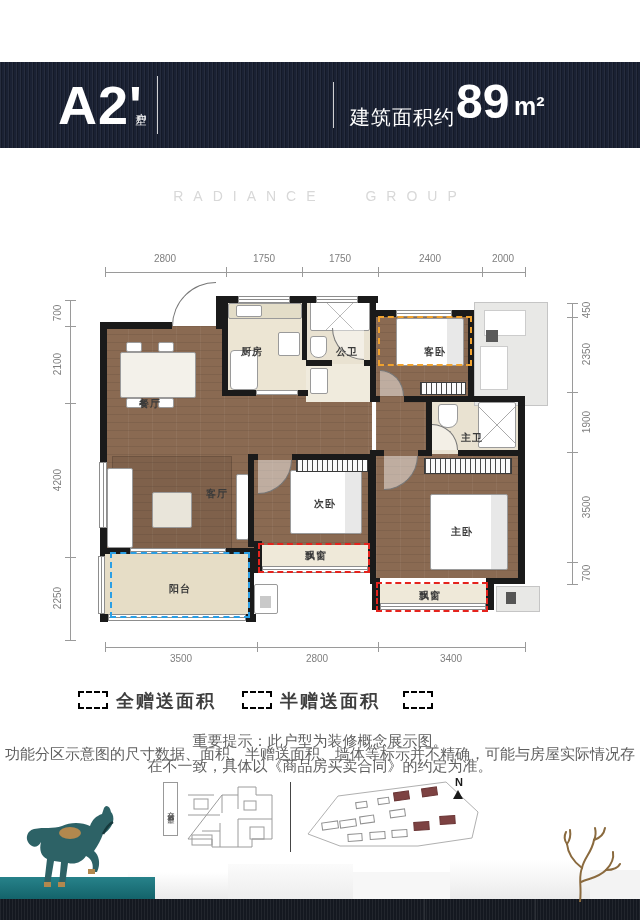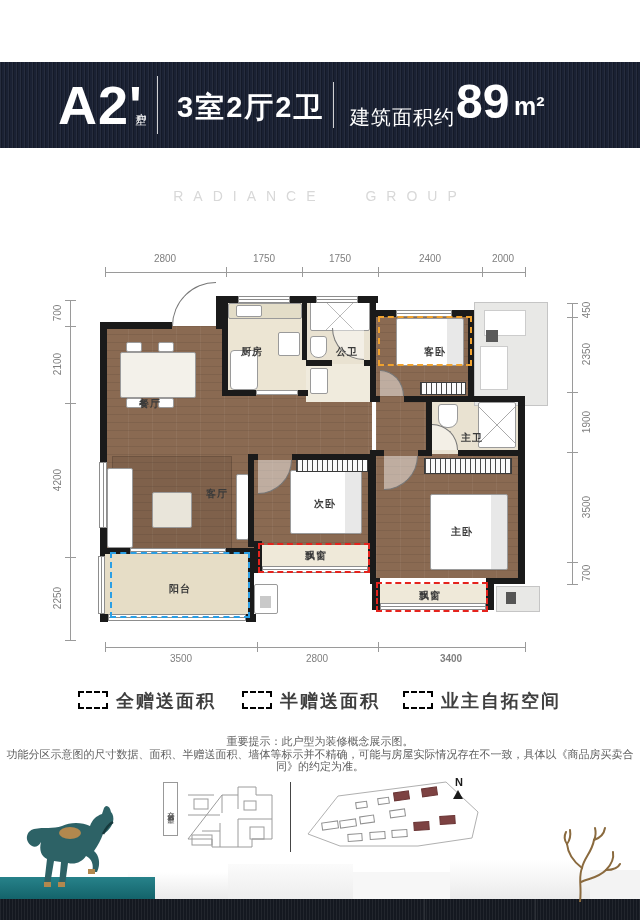--- a/index.html
+++ b/index.html
@@ -33,21 +33,21 @@
   .c-red{border-color:#e5231d;} .c-blue{border-color:#2a9fe5;} .c-orange{border-color:#f0a22e;}
   .room-label{position:absolute;font-size:10px;font-weight:bold;color:#3a3a3a;letter-spacing:1px;
               transform:translate(-50%,-50%);white-space:nowrap;}
   .dimline{position:absolute;background:#9a9a9a;}
   .tick{position:absolute;background:#9a9a9a;}
   .dim{position:absolute;font-size:10px;color:#7f7f7f;transform:translate(-50%,-50%);white-space:nowrap;}
   .dim.v{transform:translate(-50%,-50%) rotate(-90deg);}
   
   .legend-box{position:absolute;width:30px;height:18px;border:2px dashed;box-sizing:border-box;background:#fff;}
   .legend-label{position:absolute;font-size:18px;font-weight:600;color:#3f3f3f;letter-spacing:2px;transform:translateY(-50%);white-space:nowrap;}
-  .disc{position:absolute;left:0;top:735px;width:640px;text-align:center;font-size:11px;line-height:12.5px;color:#5f5f5f;}
+  .disc{position:absolute;left:0;top:735px;width:640px;text-align:center;font-size:15px;line-height:12.5px;color:#5f5f5f;}
   
   .step{position:absolute;}
   .teal{position:absolute;left:0;top:877px;width:155px;height:25px;background:linear-gradient(180deg,#27828a,#115f66);}
   .darkstrip{position:absolute;left:0;top:899px;width:640px;height:21px;background:#141820;
     background-image:repeating-linear-gradient(90deg,rgba(255,255,255,.06) 0 1px,transparent 1px 3px);}
   .stdbox{position:absolute;left:163px;top:782px;width:15px;height:54px;border:1px solid #999;box-sizing:border-box;
     display:flex;align-items:center;justify-content:center;}
   .stdbox span{writing-mode:vertical-rl;font-size:7px;color:#555;letter-spacing:1px;}
   .compassN{position:absolute;left:455px;top:776px;font-size:11px;font-weight:bold;color:#1a1a1a;}
   .compassT{position:absolute;left:453px;top:790px;width:0;height:0;border-left:5px solid transparent;
@@ -55,21 +55,20 @@
 </style>
 </head>
 <body>
 
 <div class="page">
 
   <div class="banner">
     <div class="big" style="left:58px;top:12px;font-size:54px;letter-spacing:1px;">A2'</div>
     <div class="vtext" style="position:absolute;left:133px;top:42px;color:#fff;font-size:11px;">户型</div>
     <div class="vdiv" style="left:157px;top:14px;height:58px;"></div>
-    <div class="big" style="left:177px;top:26px;font-size:29px;letter-spacing:2px;">3室2厅2卫</div>
     <div class="vdiv" style="left:333px;top:20px;height:46px;"></div>
     <div style="position:absolute;left:350px;top:42px;color:#fff;font-size:20px;letter-spacing:1px;">建筑面积约</div>
     <div class="big" style="left:456px;top:12px;font-size:48px;">89</div>
     <div style="position:absolute;left:514px;top:30px;color:#fff;font-size:25px;font-weight:bold;">m²</div>
   </div>
 
   <div class="wm">RADIANCE GROUP</div>
 
   <div class="abs" style="left:0;top:0;width:640px;height:700px;">
 
@@ -207,21 +206,21 @@
     <div class="dim" style="left:430px;top:258px;">2400</div>
     <div class="dim" style="left:503px;top:258px;">2000</div>
 
     <div class="dimline" style="left:105px;top:647px;width:420px;height:1px;"></div>
     <div class="tick" style="left:105px;top:642px;width:1px;height:10px;"></div>
     <div class="tick" style="left:257px;top:642px;width:1px;height:10px;"></div>
     <div class="tick" style="left:378px;top:642px;width:1px;height:10px;"></div>
     <div class="tick" style="left:525px;top:642px;width:1px;height:10px;"></div>
     <div class="dim" style="left:181px;top:658px;">3500</div>
     <div class="dim" style="left:317px;top:658px;">2800</div>
-    <div class="dim" style="left:451px;top:658px;font-weight:bold;">3400</div>
+    <div class="dim" style="left:451px;top:658px;">3400</div>
 
     <div class="dimline" style="left:70px;top:300px;width:1px;height:340px;"></div>
     <div class="tick" style="left:65px;top:300px;width:11px;height:1px;"></div>
     <div class="tick" style="left:65px;top:326px;width:11px;height:1px;"></div>
     <div class="tick" style="left:65px;top:403px;width:11px;height:1px;"></div>
     <div class="tick" style="left:65px;top:557px;width:11px;height:1px;"></div>
     <div class="tick" style="left:65px;top:640px;width:11px;height:1px;"></div>
     <div class="dim v" style="left:57px;top:313px;">700</div>
     <div class="dim v" style="left:57px;top:364px;">2100</div>
     <div class="dim v" style="left:57px;top:480px;">4200</div>
@@ -240,21 +239,20 @@
     <div class="dim v" style="left:586px;top:507px;">3500</div>
     <div class="dim v" style="left:586px;top:573px;">700</div>
   </div>
 
   <div class="abs" style="left:0;top:680px;width:640px;height:40px;">
     <div class="legend-box c-red" style="left:78px;top:11px;"></div>
     <div class="legend-label" style="left:116px;top:21px;">全赠送面积</div>
     <div class="legend-box c-blue" style="left:242px;top:11px;"></div>
     <div class="legend-label" style="left:280px;top:21px;">半赠送面积</div>
     <div class="legend-box c-orange" style="left:403px;top:11px;"></div>
-    <div class="legend-label" style="left:441px;top:21px;">业主自拓空间</div>
   </div>
 
   <div class="disc">
     <div>重要提示：此户型为装修概念展示图。</div>
     <div>功能分区示意图的尺寸数据、面积、半赠送面积、墙体等标示并不精确，可能与房屋实际情况存在不一致，具体以《商品房买卖合同》的约定为准。</div>
   </div>
 
   <div class="step" style="left:128px;top:872px;width:100px;height:30px;background:linear-gradient(180deg,#ffffff,#e8e8e8);"></div>
   <div class="step" style="left:228px;top:864px;width:125px;height:38px;background:linear-gradient(180deg,#fbfbfb,#ececec);"></div>
   <div class="step" style="left:353px;top:872px;width:97px;height:30px;background:#f7f7f7;"></div>

